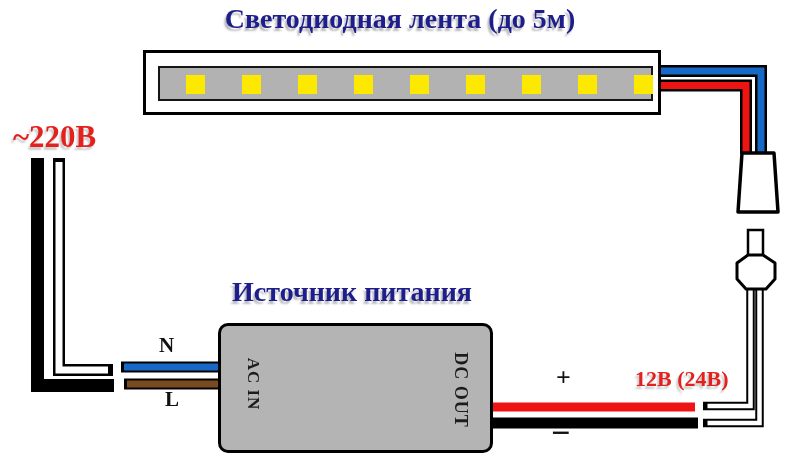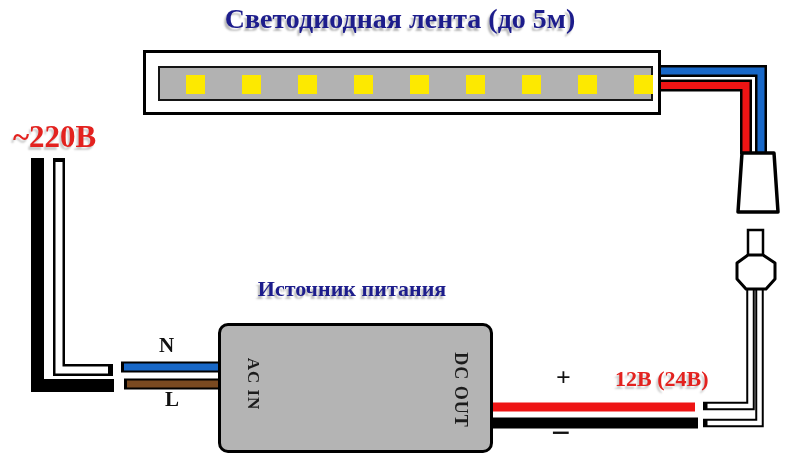--- a/index.html
+++ b/index.html
@@ -12,29 +12,29 @@
   .abs{position:absolute;}
   .lbl{position:absolute;z-index:3;font-weight:bold;white-space:nowrap;}
 
   .title-main{
     left:0;top:3px;width:800px;text-align:center;
     font-size:28px;color:var(--title-navy);
     text-shadow:-2px 3px 2px #b9b9b9;
   }
   .title-psu{
     left:210px;top:276px;width:284px;text-align:center;
-    font-size:22px;color:var(--title-navy);
+    font-size:28px;color:var(--title-navy);
     text-shadow:-2px 3px 2px #bdbdbd;
   }
   .lbl-mains{
     left:13px;top:119px;font-size:31px;color:var(--label-red);
     text-shadow:-2px 3px 2px #cccccc;
   }
   .lbl-outv{
-    left:615px;top:366px;font-size:22px;color:var(--label-red);
+    left:635px;top:366px;font-size:22px;color:var(--label-red);
     text-shadow:-2px 3px 2px #cccccc;
   }
   .lbl-n{left:159px;top:333px;font-size:21px;color:#111;}
   .lbl-l{left:165px;top:387px;font-size:21px;color:#111;}
   .lbl-plus{left:556px;top:363px;font-size:26px;color:#111;}
   .lbl-minus{left:551px;top:414px;font-size:34px;color:#111;font-weight:900;}
 
   .lbl-acin{
     left:221px;top:373px;width:64px;height:22px;line-height:22px;text-align:center;
     font-size:17px;letter-spacing:1px;color:#1c1c1c;transform:rotate(90deg);

